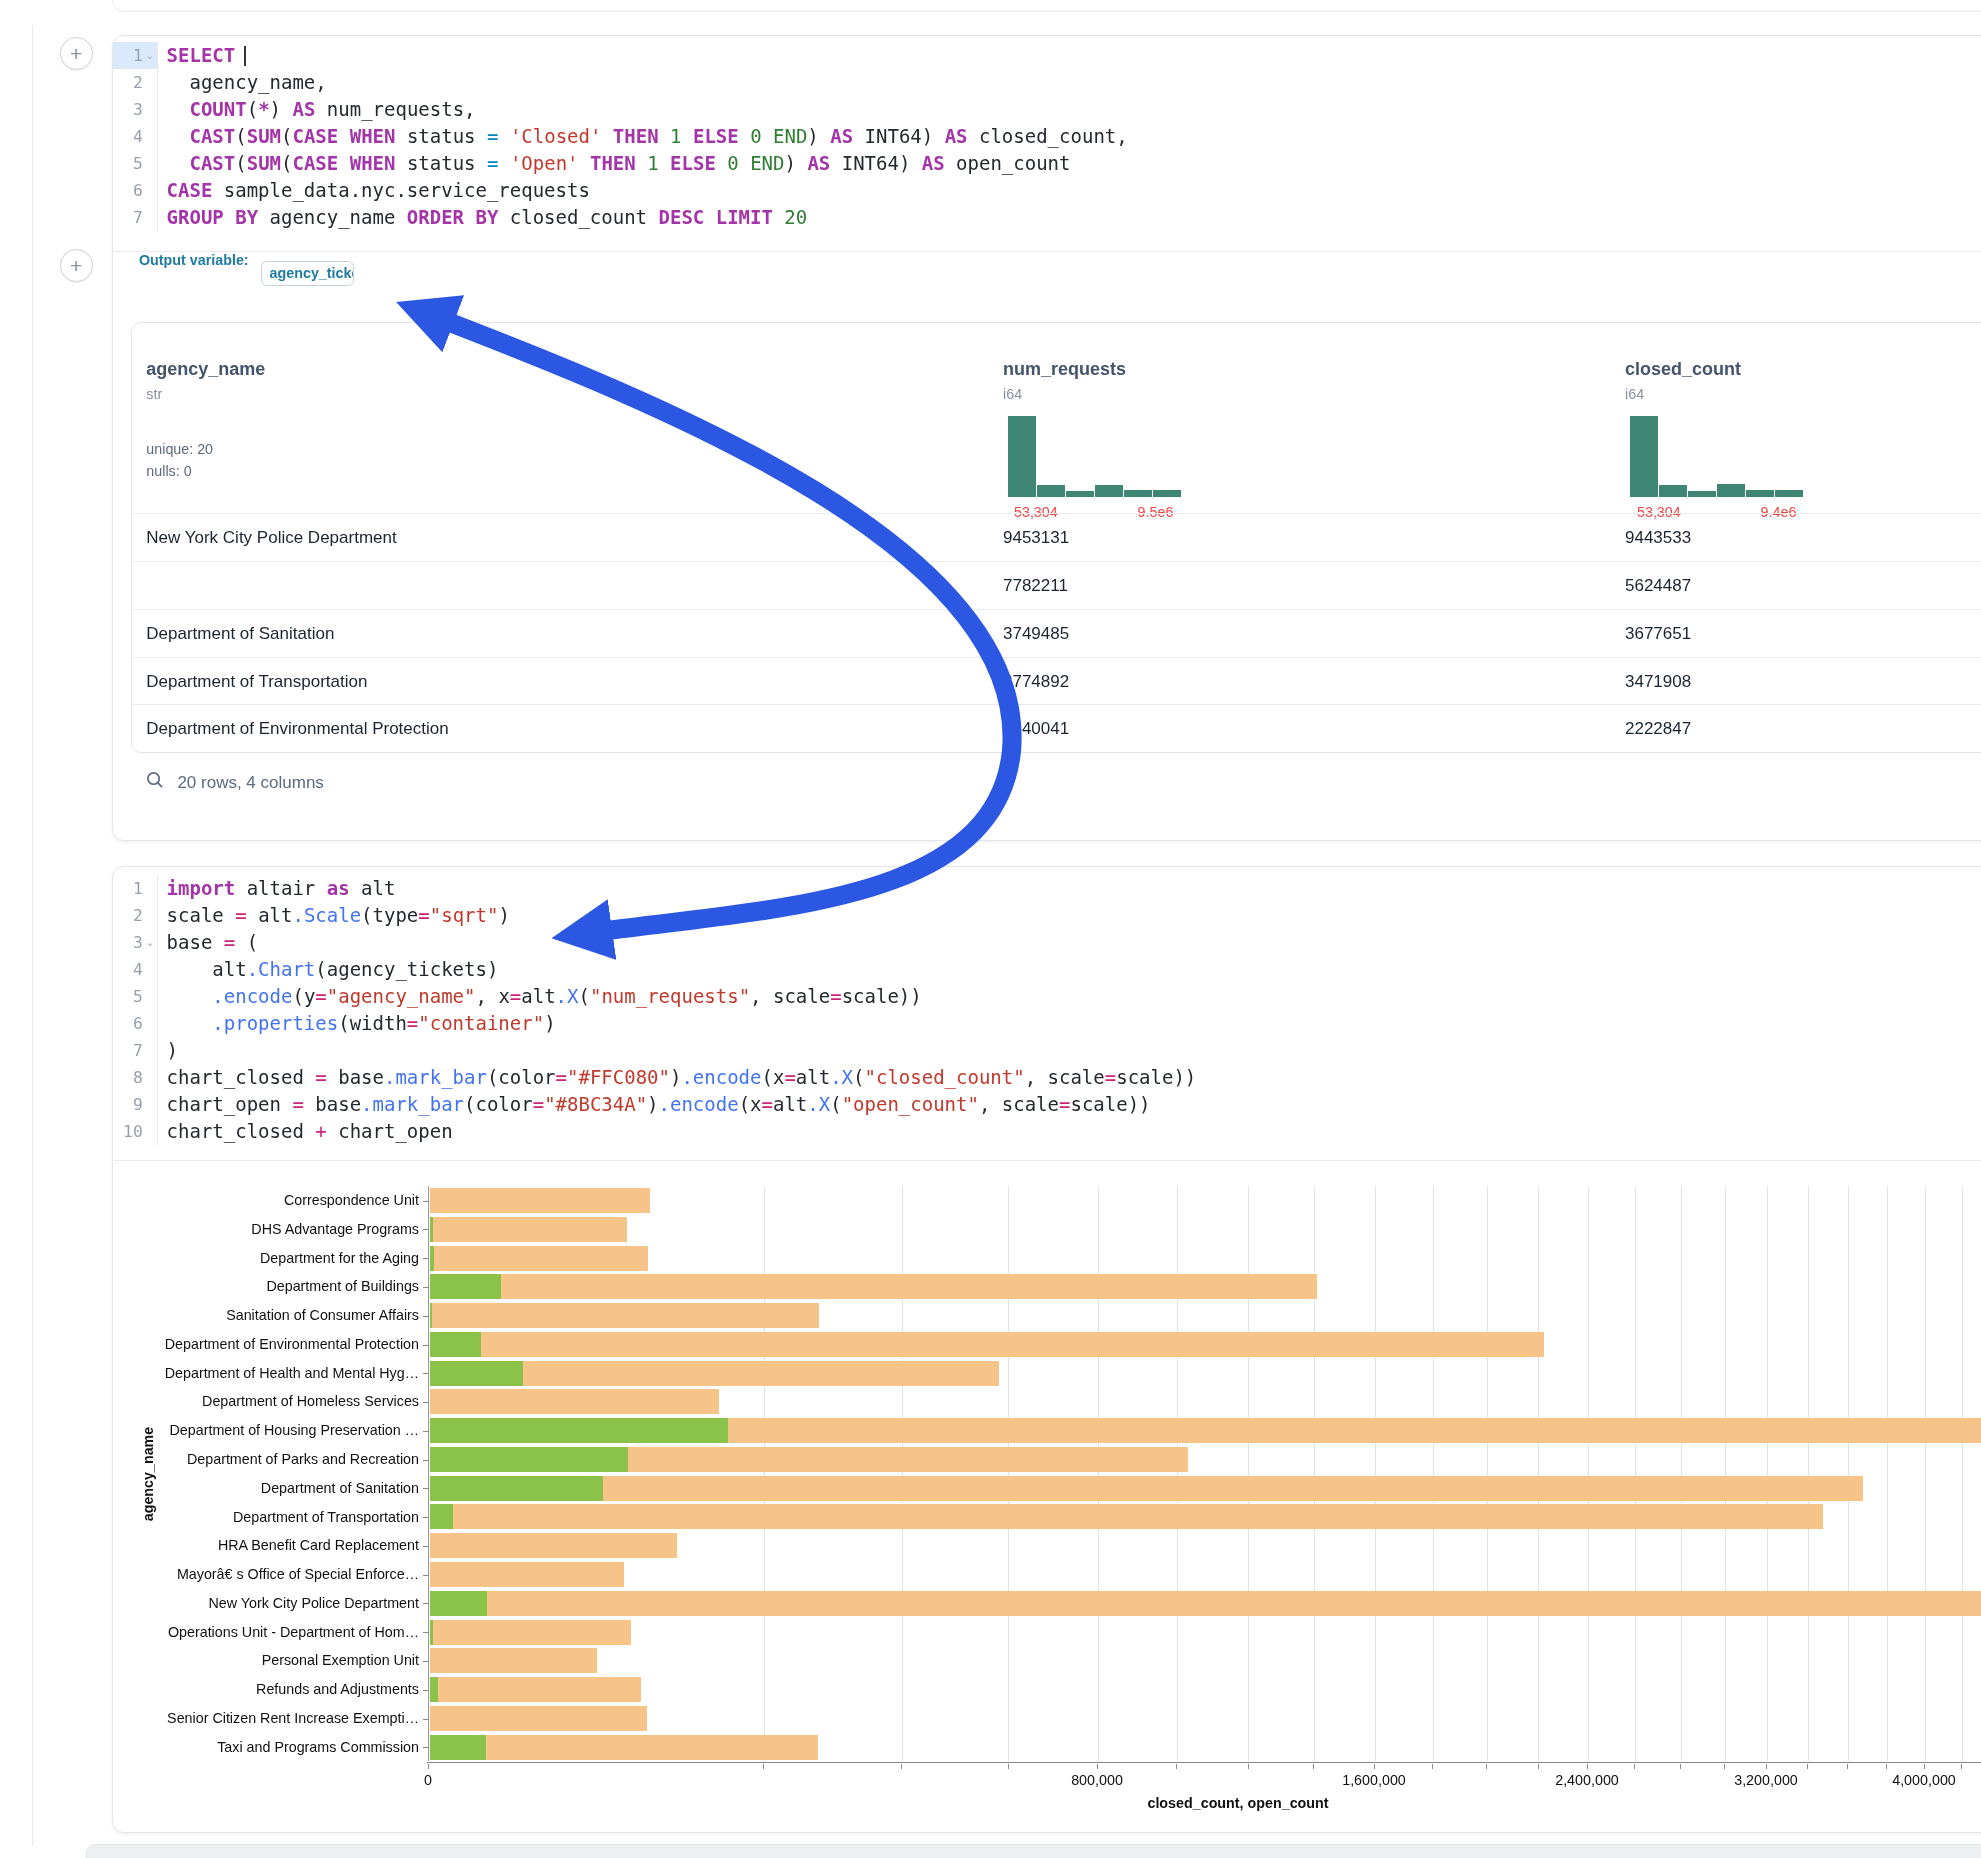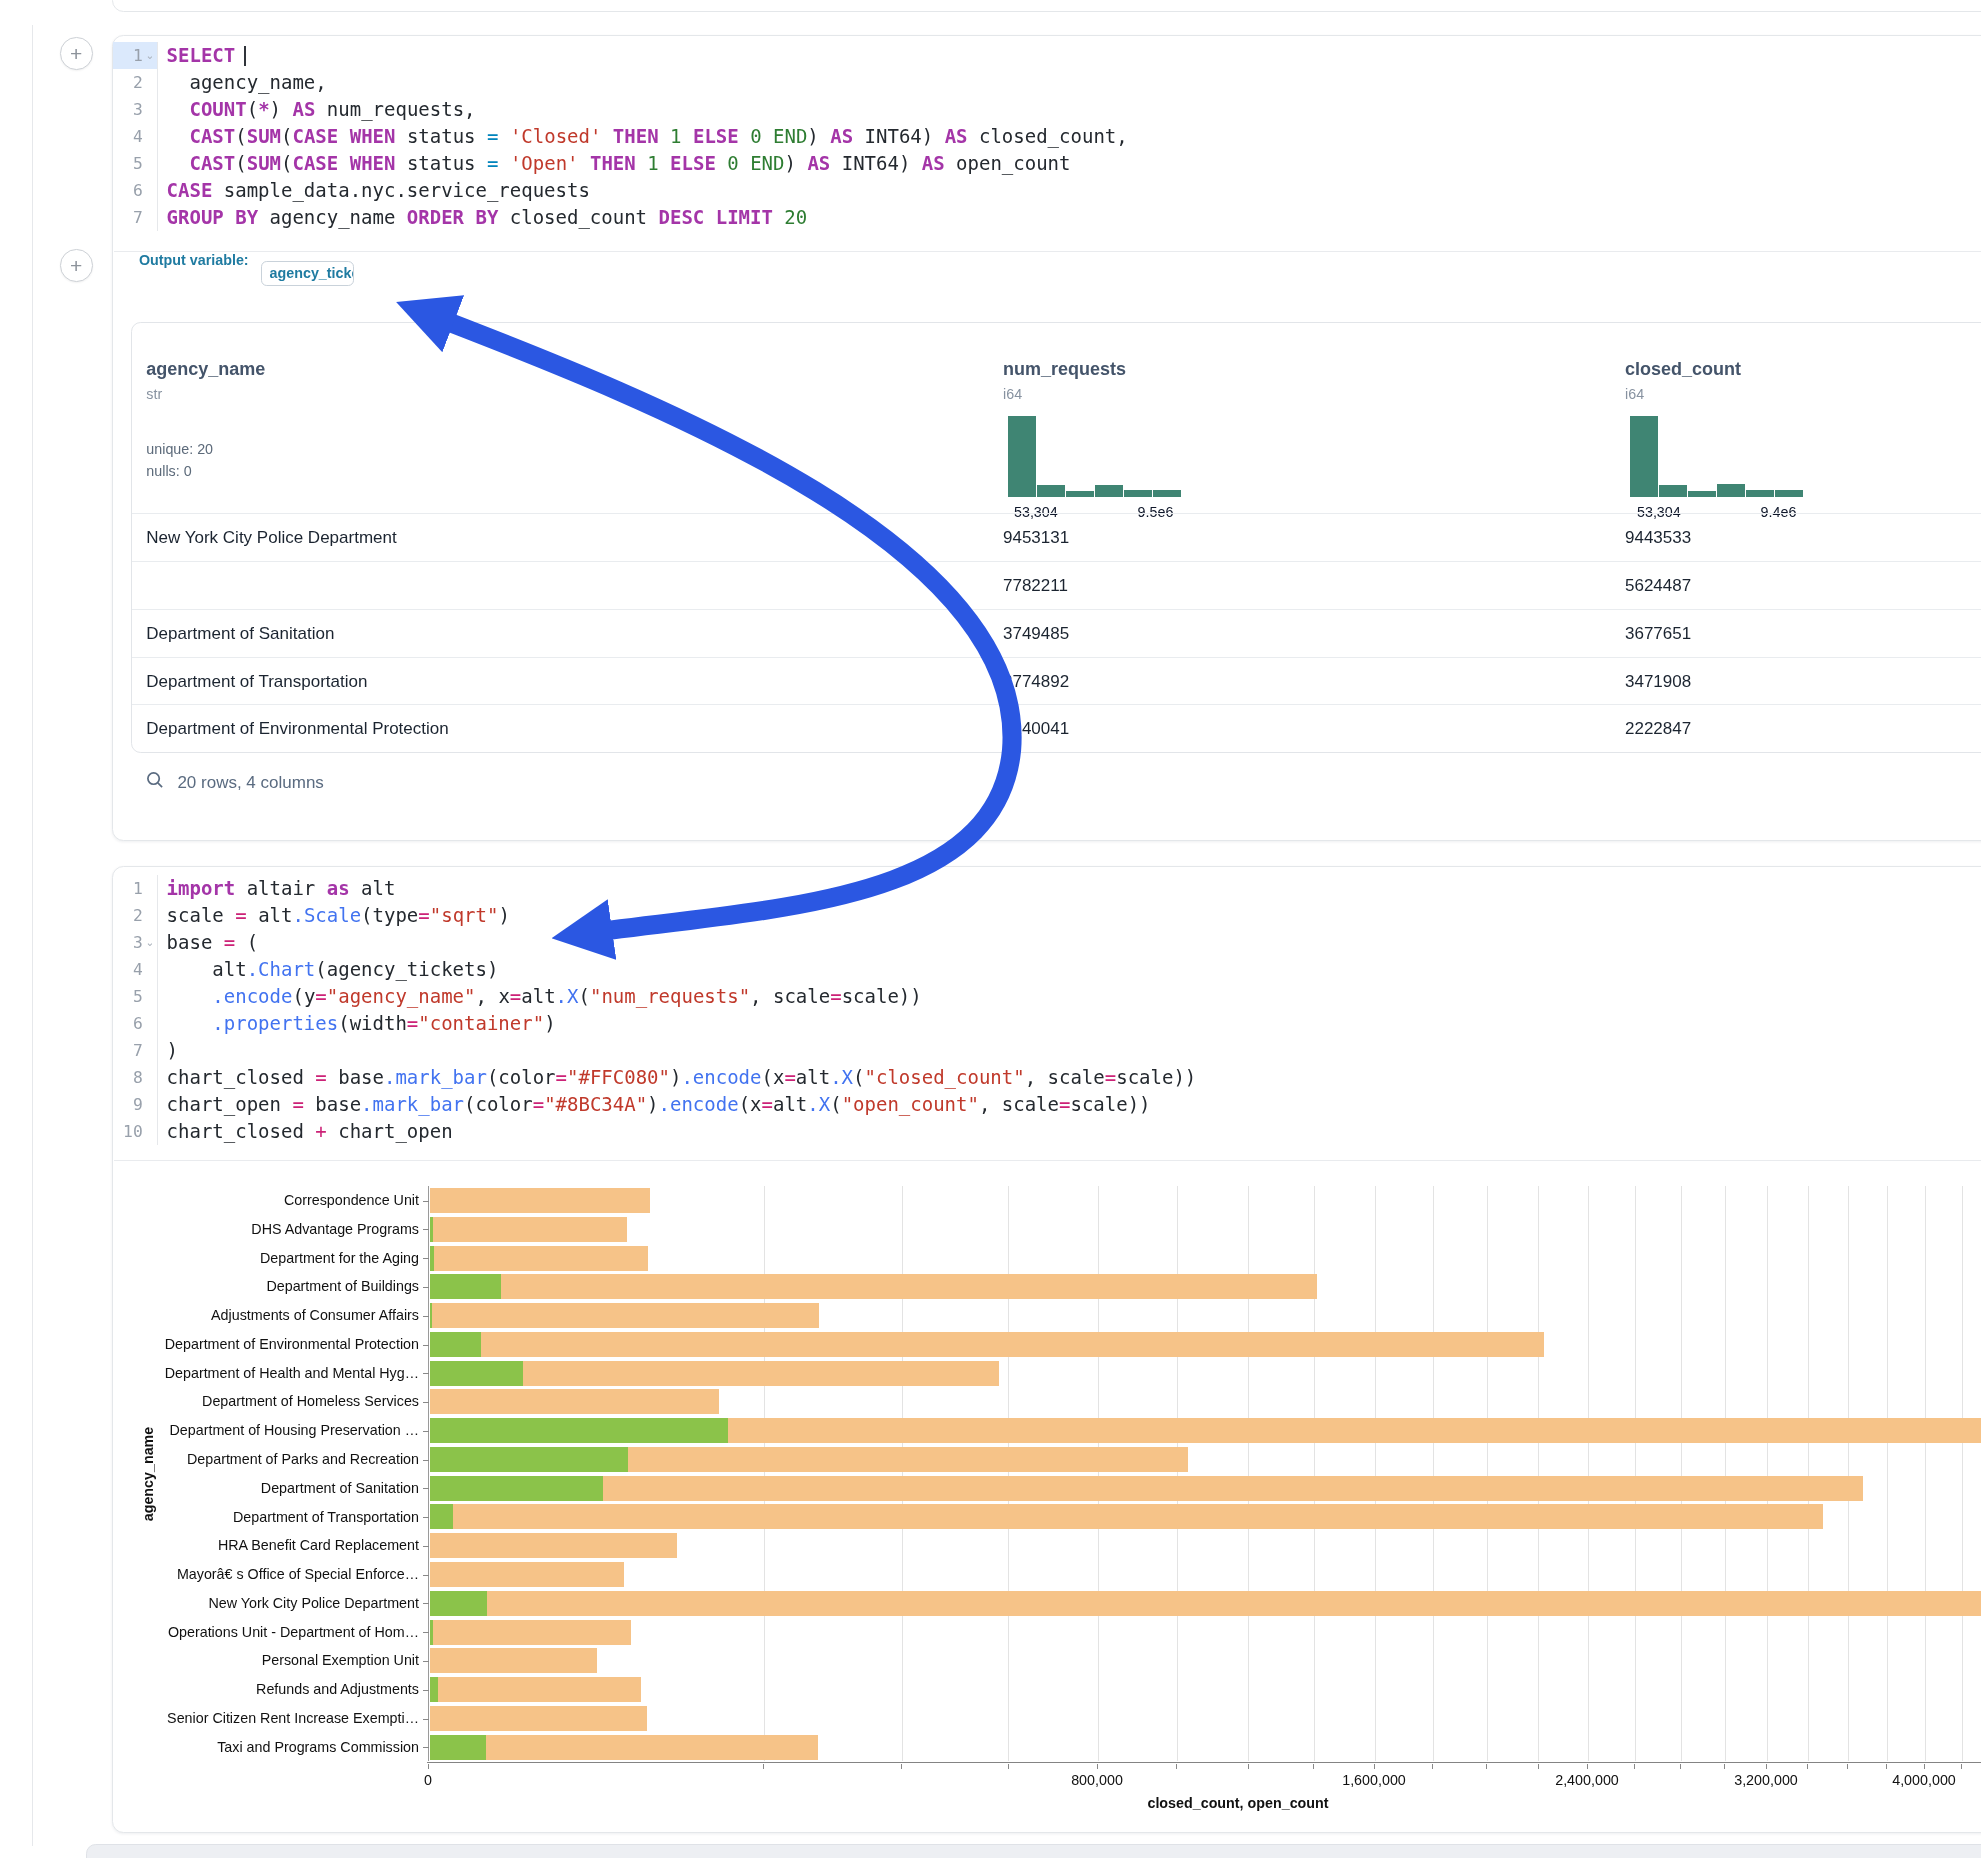--- a/index.html
+++ b/index.html
@@ -35,21 +35,21 @@
   .badge{position:absolute;border:1px solid #c9d2da;border-radius:5.7px;background:#fff;
          font-size:14.3px;font-weight:600;color:#1f7ba1;line-height:23px;padding:0 7.6px;
          width:93px;height:25px;overflow:hidden;white-space:nowrap;box-sizing:border-box;}
   
   .tcard{position:absolute;background:#fff;border:1.4px solid #e2e5e9;border-radius:9.6px;overflow:hidden;}
   .colhead{font-size:18px;font-weight:700;color:#44546a;}
   .coltype{font-size:14.3px;color:#8792a0;}
   .colstat{font-size:14.3px;color:#5c6a7a;line-height:22px;}
   .hist{position:absolute;display:flex;align-items:flex-end;gap:1px;}
   .hist div{width:28px;background:#3f8573;}
-  .histlab{position:absolute;font-size:14.3px;color:#0f172a;}
+  .histlab{position:absolute;font-size:14.3px;color:#ef4444;}
   .trow{position:absolute;left:0;right:0;height:48px;border-top:1px solid #e9ecef;}
   .tcell{position:absolute;top:0;line-height:48px;font-size:17px;color:#1b2430;white-space:nowrap;}
   .tfoot{position:absolute;display:flex;align-items:center;gap:13.4px;font-size:17px;color:#5a6b80;}
   
   .plot{position:absolute;overflow:hidden;border-left:1px solid #9a9a9a;}
   .grid{position:absolute;top:0;bottom:0;width:1px;background:#e3e3e3;}
   .bar{position:absolute;height:25px;}
   .ylab{position:absolute;width:306px;text-align:right;font-size:14.3px;color:#111;white-space:nowrap;overflow:hidden;}
   .ytick{position:absolute;width:5.7px;height:1px;background:#888;}
   .xtick{position:absolute;width:1px;height:4.8px;background:#888;}
@@ -227,21 +227,21 @@
       <div class="bar" style="left: 1px; top: 549px; width: 56px; background: rgb(139, 195, 74);"></div>
     </div>
     <div class="ylab" style="left: 113px; top: 1192px;">Correspondence Unit</div>
     <div class="ytick" style="left: 423px; top: 1201px;"></div>
     <div class="ylab" style="left: 113px; top: 1221px;">DHS Advantage Programs</div>
     <div class="ytick" style="left: 423px; top: 1229px;"></div>
     <div class="ylab" style="left: 113px; top: 1250px;">Department for the Aging</div>
     <div class="ytick" style="left: 423px; top: 1258px;"></div>
     <div class="ylab" style="left: 113px; top: 1278px;">Department of Buildings</div>
     <div class="ytick" style="left: 423px; top: 1287px;"></div>
-    <div class="ylab" style="left: 113px; top: 1307px;">Adjustments of Consumer Affairs</div>
+    <div class="ylab" style="left: 113px; top: 1307px;">Sanitation of Consumer Affairs</div>
     <div class="ytick" style="left: 423px; top: 1316px;"></div>
     <div class="ylab" style="left: 113px; top: 1336px;">Department of Environmental Protection</div>
     <div class="ytick" style="left: 423px; top: 1345px;"></div>
     <div class="ylab" style="left: 113px; top: 1365px;">Department of Health and Mental Hyg…</div>
     <div class="ytick" style="left: 423px; top: 1373px;"></div>
     <div class="ylab" style="left: 113px; top: 1393px;">Department of Homeless Services</div>
     <div class="ytick" style="left: 423px; top: 1402px;"></div>
     <div class="ylab" style="left: 113px; top: 1422px;">Department of Housing Preservation …</div>
     <div class="ytick" style="left: 423px; top: 1431px;"></div>
     <div class="ylab" style="left: 113px; top: 1451px;">Department of Parks and Recreation</div>

